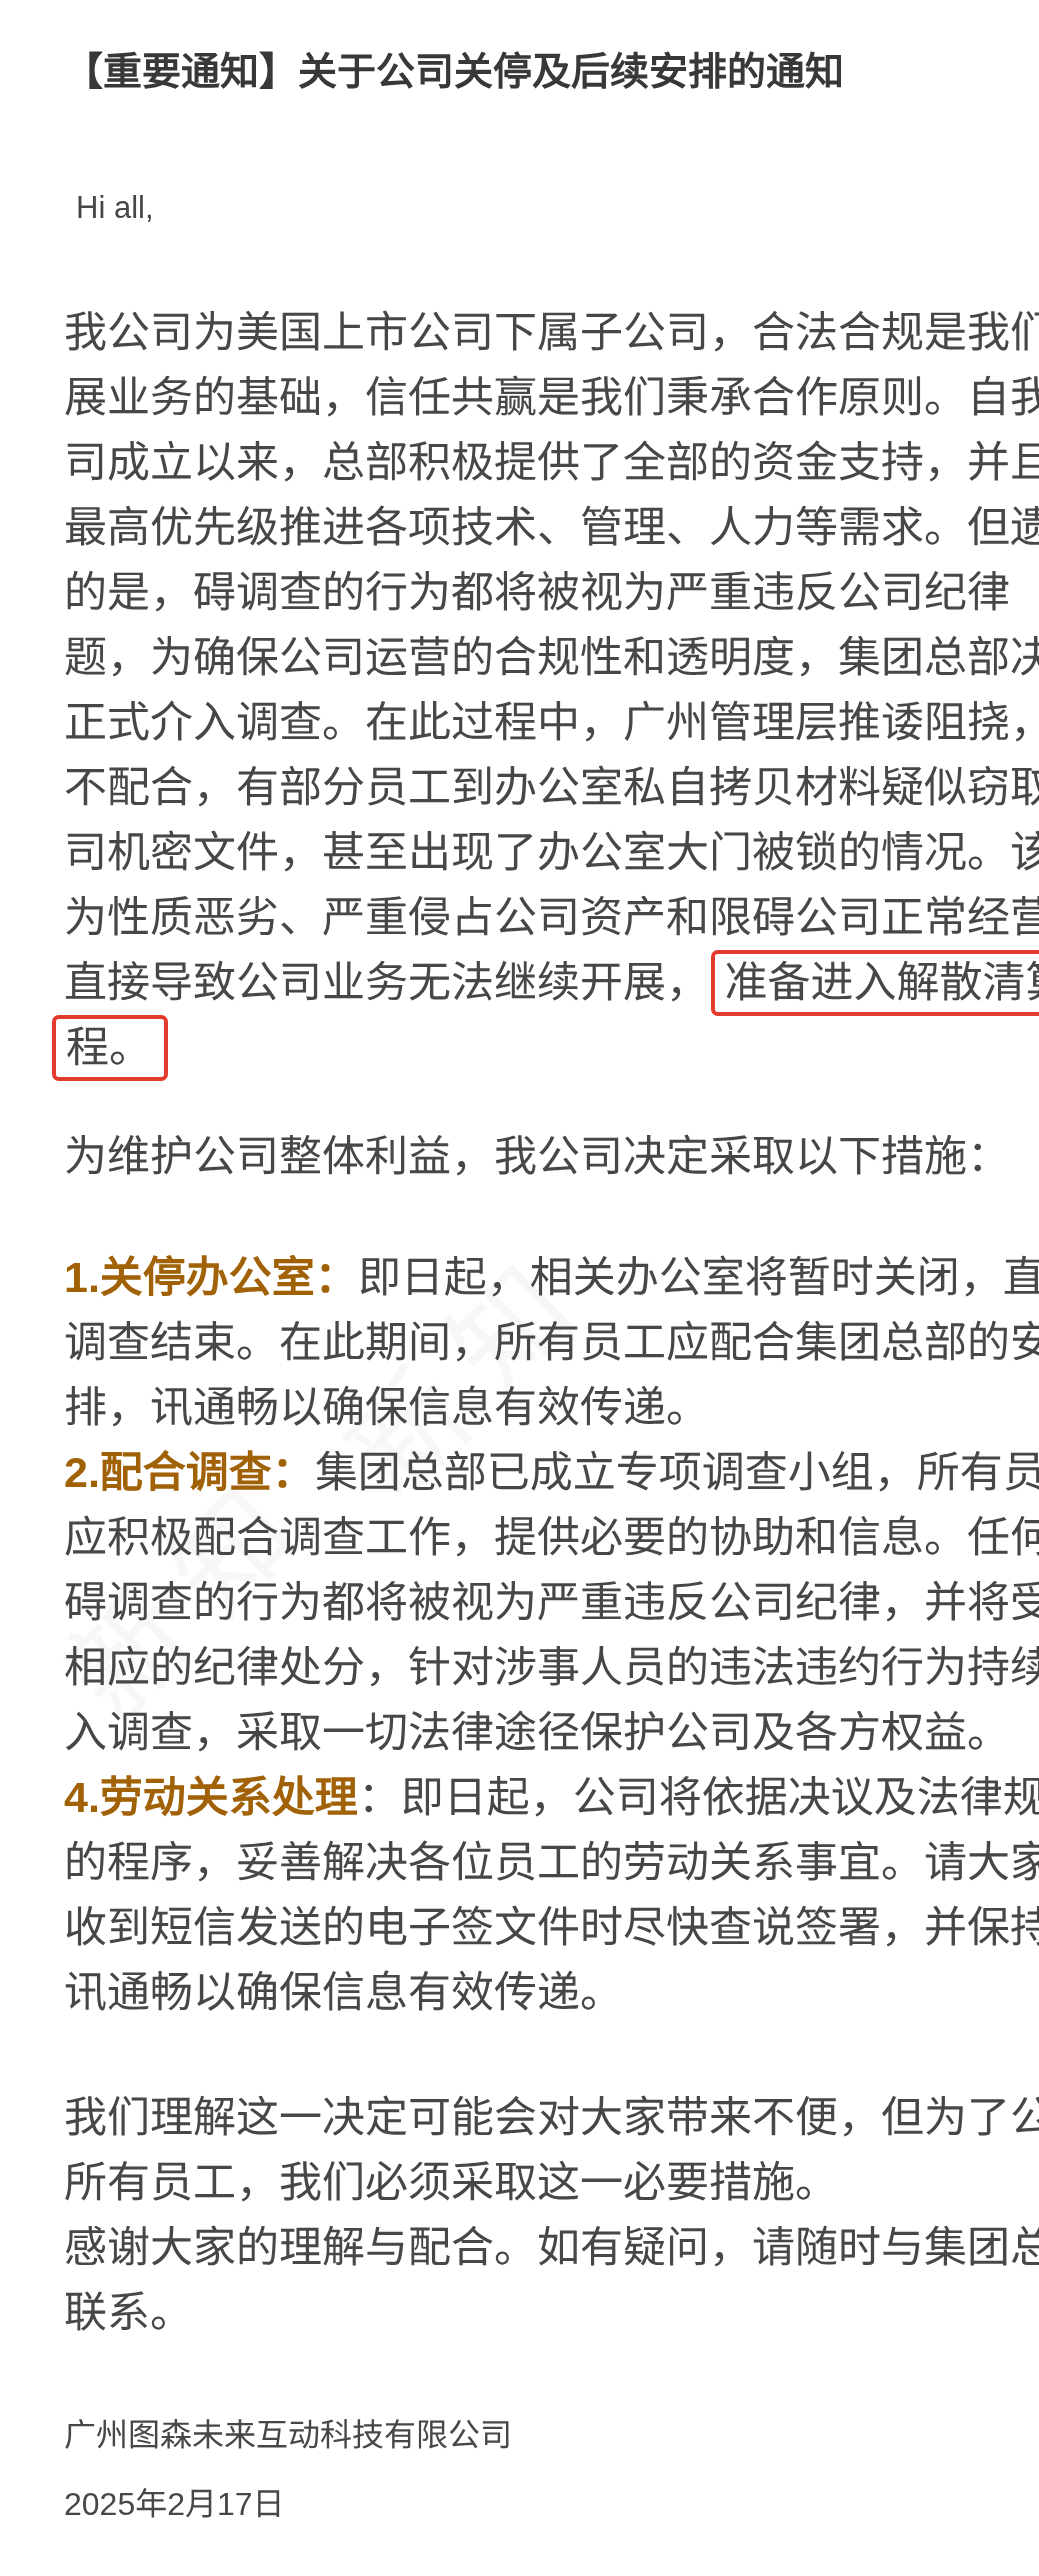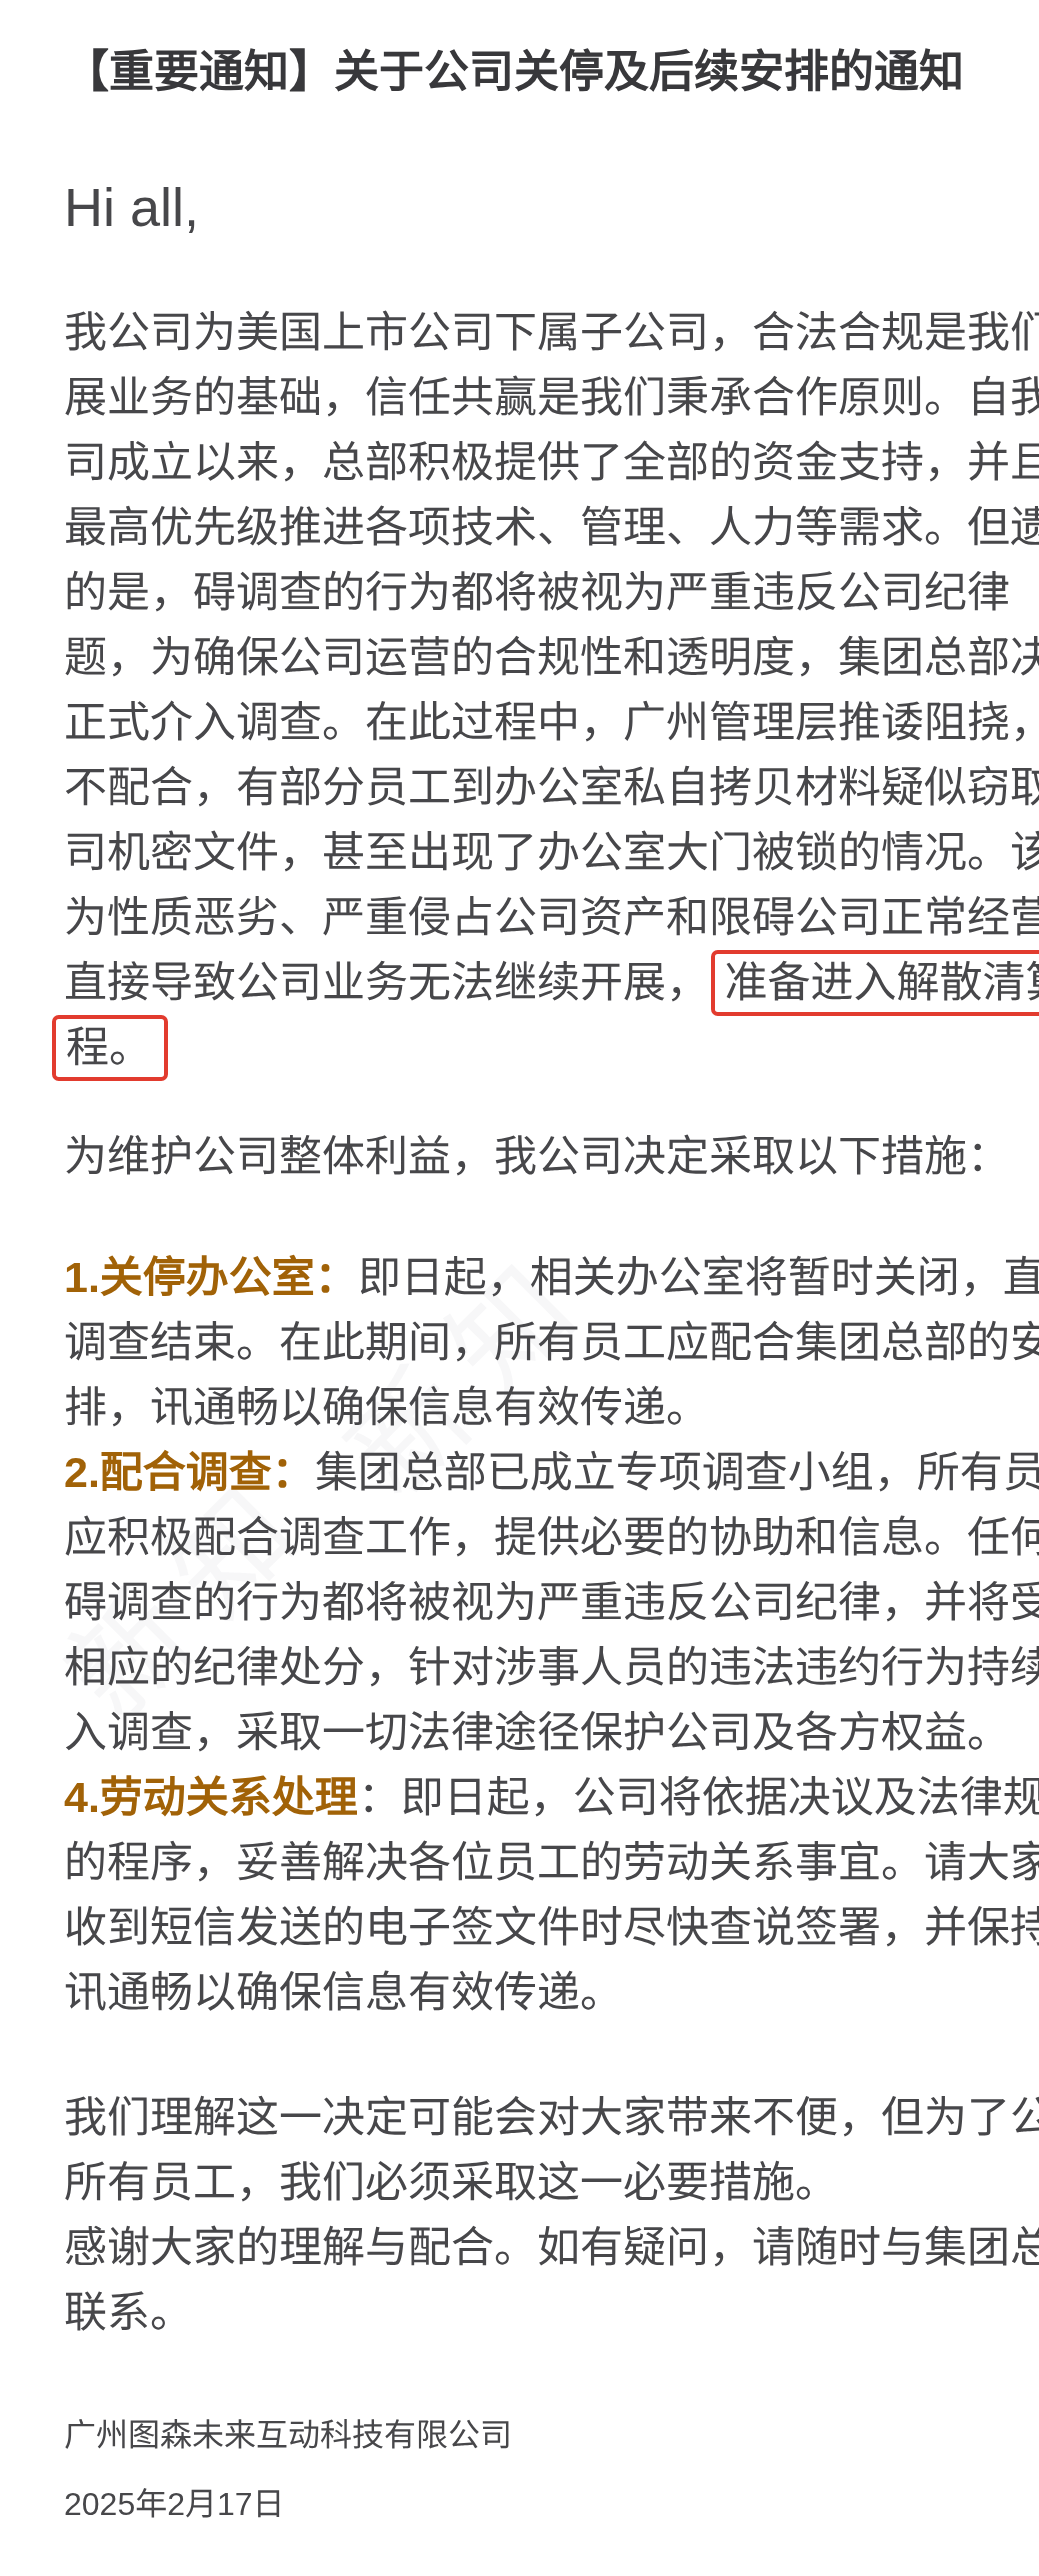--- a/index.html
+++ b/index.html
@@ -14,31 +14,31 @@
     overflow: hidden;
     font-family: "Liberation Sans", sans-serif;
     color: #47474a;
   }
   .doc {
     position: relative;
     padding: 42px 64px 0 64px;
     z-index: 2;
   }
   .title {
-    font-size: 45px;
+    font-size: 39px;
     font-weight: 700;
     color: #38383b;
     line-height: 60px;
     white-space: nowrap;
     margin: 0 0 73px 0;
   }
   .greeting {
-    font-size: 54px;
+    font-size: 31px;
     line-height: 65px;
-    margin: 0 0 60px 0;
+    margin: 0 0 60px 12px;
   }
   .para {
     font-size: 43px;
     line-height: 65px;
     margin: 0;
   }
   .line {
     white-space: nowrap;
     height: 65px;
   }

